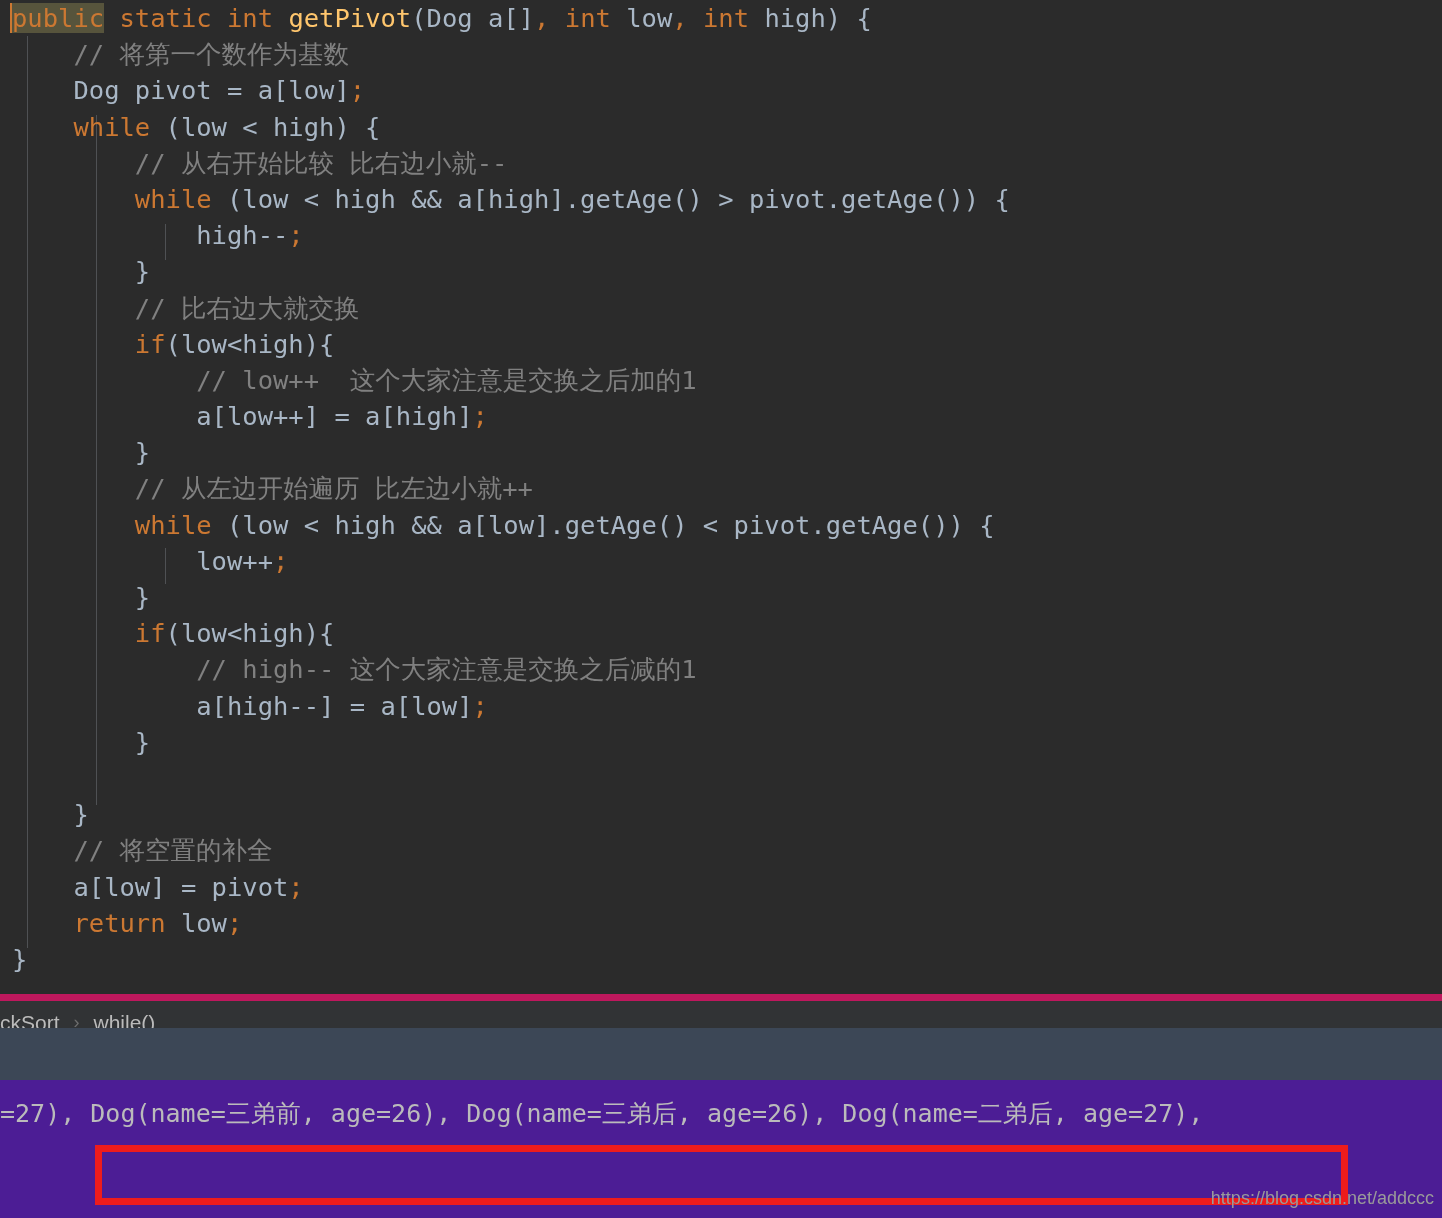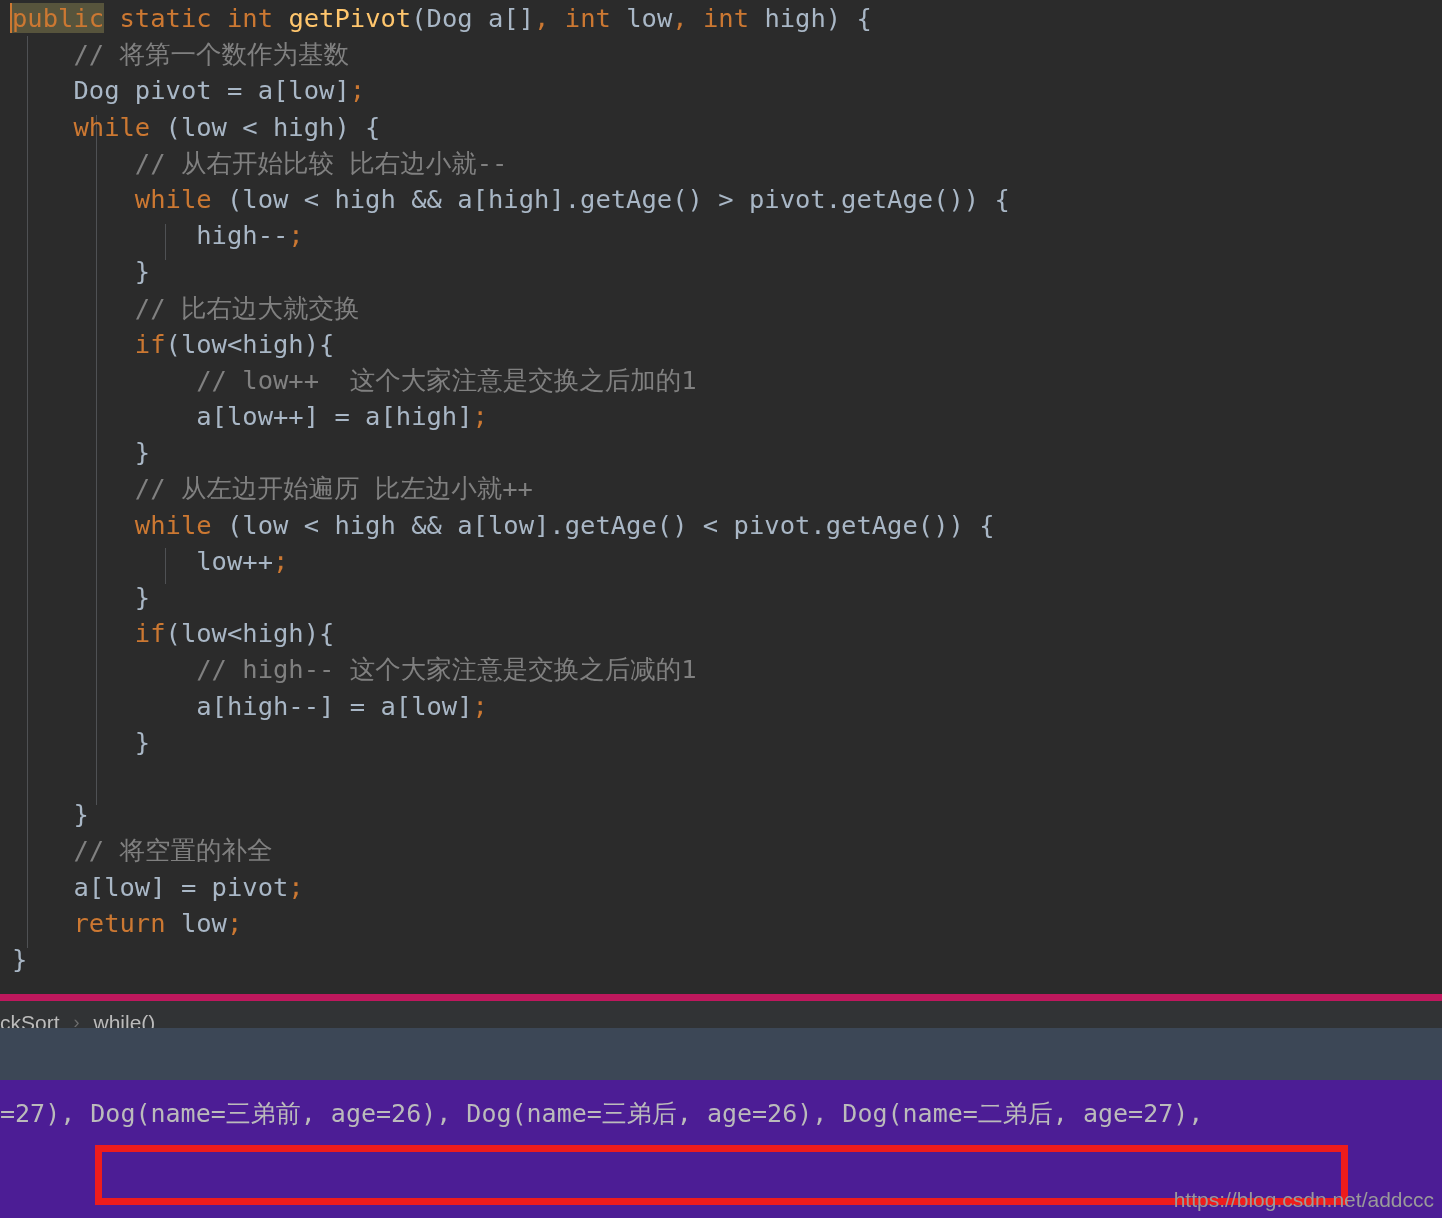--- a/index.html
+++ b/index.html
@@ -123,21 +123,21 @@
     box-sizing: border-box;
     pointer-events: none;
   }
 
   
   #watermark {
     position: absolute;
     right: 8px;
     top: 1188px;
     font-family: "Liberation Sans", sans-serif;
-    font-size: 21px;
+    font-size: 18px;
     color: #9a9a9a;
   }
 </style>
 </head>
 <body>
 
 <div id="editor">
   <div class="guide" id="g1"></div>
   <div class="guide" id="g2"></div>
   <div class="guide" id="g3"></div>

